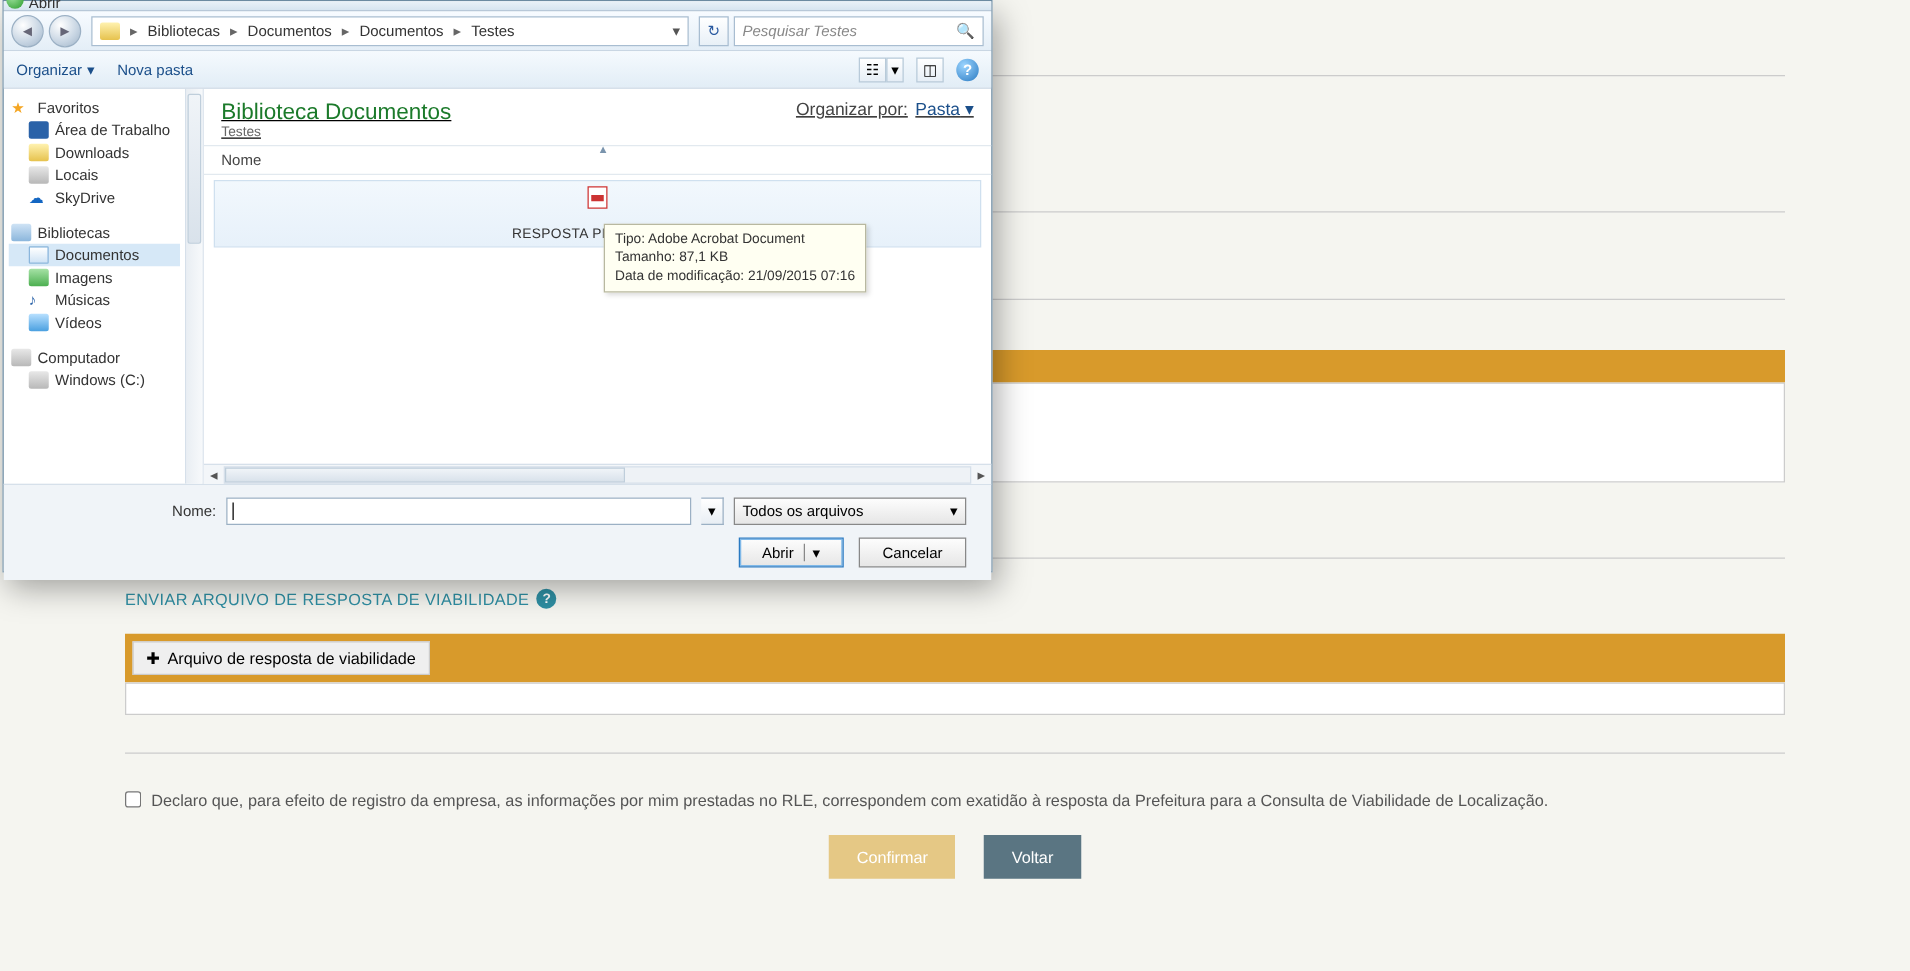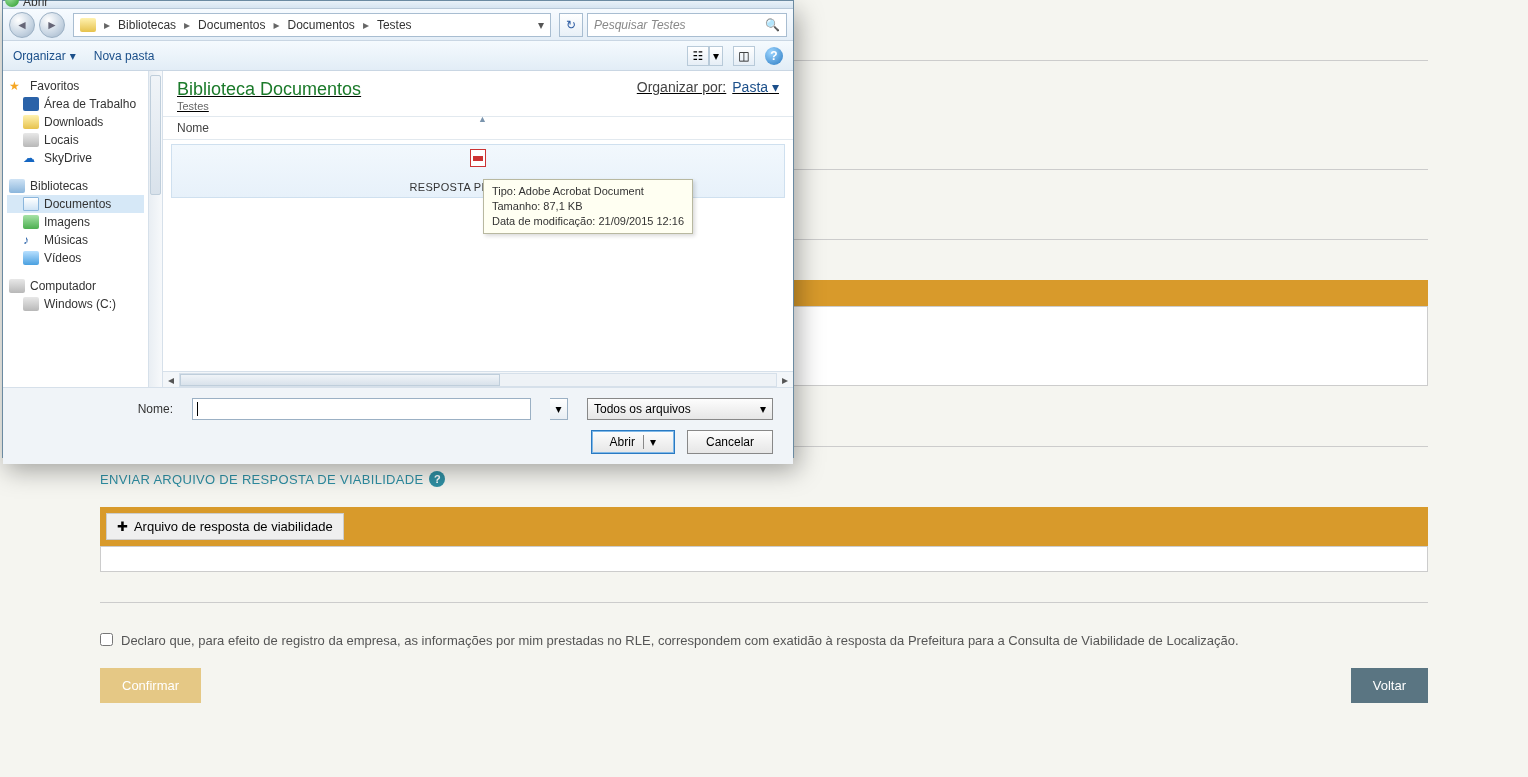--- a/index.html
+++ b/index.html
@@ -10,21 +10,21 @@
 .content-wrap { margin: 0 auto; padding: 0 100px; }
 .orange-bar { background: #d89a2b; color: #fff; padding: 6px 12px; font-size: 13px; }
 .white-box { background: #fff; border: 1px solid #ccc; height: 80px; margin-top: -1px; }
 .section-title { color: #2f8fa3; font-size: 13px; letter-spacing: .3px; margin-bottom: 8px; display: flex; align-items: center; gap: 6px; }
 .help-icon { display: inline-flex; width: 16px; height: 16px; border-radius: 50%; background: #2f8fa3; color: #fff; align-items: center; justify-content: center; font-size: 11px; font-weight: bold; }
 .warn-text { color: #8b2a2a; font-size: 13px; margin-top: 6px; }
 .upload-bar { background: #d89a2b; padding: 6px; margin-top: 20px; }
 .upload-btn { background: #efefef; border: 1px solid #ccc; padding: 5px 10px; font-size: 13px; display: inline-flex; align-items: center; gap: 6px; cursor: pointer; }
 .upload-list { background: #fff; border: 1px solid #ccc; height: 26px; }
 .decl-check { display: flex; align-items: flex-start; gap: 8px; font-size: 13px; color: #555; margin-top: 10px; }
-.footer-btns { display: flex; justify-content: space-between; gap: 23px; padding: 20px 0; }
+.footer-btns { display: flex; justify-content: center; gap: 23px; padding: 20px 0; }
 .btn { padding: 10px 22px; font-size: 13px; border: none; color: #fff; cursor: pointer; }
 .btn-confirm { background: #e5c885; }
 .btn-back { background: #5a7582; }
 
 
 .dialog { position: absolute; top: 0; left: 2px; width: 792px; height: 458px; background: #fff; border: 1px solid #6b8aa1; box-shadow: 4px 12px 24px rgba(0,0,0,.35); font-size: 12px; }
 .dialog-titlebar { height: 8px; background: linear-gradient(#e9f1f8,#d6e4f0); border-bottom: 1px solid #b8c8d8; display: flex; align-items: center; padding: 0 6px; position: relative; overflow: visible; }
 .dialog-titlebar .title-text { color: #333; font-size: 12px; position: absolute; top: -6px; left: 20px; }
 .dialog-titlebar .title-icon { width: 14px; height: 14px; border-radius: 50%; background: radial-gradient(circle at 35% 35%, #9be09b, #2a9b2a); position: absolute; top: -8px; left: 2px; }
 .close-btn { position: absolute; right: 0; top: -10px; width: 42px; height: 14px; background: linear-gradient(#e57373,#c23; ); border-radius: 0 0 3px 3px; }
@@ -82,21 +82,21 @@
 .pdf-icon { width: 16px; height: 18px; background: #fff; border: 1px solid #c33; position: relative; }
 .pdf-icon::after { content:""; position:absolute; left:2px; right:2px; top:6px; height:5px; background:#c33; }
 .file-name { color: #333; font-size: 11px; letter-spacing: .3px; }
 .tooltip { position: absolute; left: 320px; top: 108px; background: #fffff2; border: 1px solid #b8b8a0; padding: 4px 8px; font-size: 11px; color: #333; box-shadow: 2px 2px 4px rgba(0,0,0,.15); line-height: 1.35; }
 .hscroll { height: 16px; border-top: 1px solid #d6e0ea; margin-top: auto; display: flex; align-items: center; background: #f3f6f9; }
 .hscroll .arrow { width: 16px; text-align: center; color: #555; cursor: pointer; }
 .hscroll .track { flex: 1; height: 14px; background: #eef2f6; border: 1px solid #d6e0ea; position: relative; }
 .hscroll .thumb { position: absolute; left: 0; top: 0; bottom: 0; width: 320px; background: linear-gradient(#f0f4f8,#d9e2eb); border: 1px solid #bfcedb; }
 
 .bottom-area { padding: 10px 20px; background: #f0f4f8; border-top: 1px solid #d6e0ea; }
-.name-row { display: flex; align-items: center; gap: 19px; margin-bottom: 10px; }
+.name-row { display: flex; align-items: center; gap: 8px; margin-bottom: 10px; }
 .name-row label { color: #333; width: 150px; text-align: right; }
 .name-input { flex: 1; height: 22px; border: 1px solid #9bb0c4; background: #fff; padding: 0 4px; display:flex; align-items:center; }
 .name-input .caret { width:1px; height:14px; background:#000; animation: blink 1s infinite; }
 @keyframes blink { 50% { opacity:0; } }
 .name-drop { width: 18px; height: 22px; border: 1px solid #9bb0c4; border-left: none; background: linear-gradient(#fff,#e8eef4); display: flex; align-items: center; justify-content: center; cursor: pointer; }
 .filter-sel { width: 186px; height: 22px; border: 1px solid #888; background: linear-gradient(#fdfdfd,#e6e6e6); display: flex; align-items: center; padding: 0 6px; cursor: pointer; }
 .filter-sel .dd { margin-left: auto; }
 .btn-row { display: flex; justify-content: flex-end; gap: 12px; padding-right: 0; }
 .win-btn { height: 24px; padding: 0 18px; border: 1px solid #888; background: linear-gradient(#fdfdfd,#e6e6e6); cursor: pointer; display: flex; align-items: center; }
 .win-btn.primary { border: 1px solid #2a7ac2; box-shadow: 0 0 0 1px #7fb8e8 inset; }
@@ -271,21 +271,21 @@
         <span class="col-sort">▲</span>
       </div>
       <div class="file-row">
         <span class="pdf-icon"></span>
         <span class="file-name">RESPOSTA PREFEITURA</span>
       </div>
 
       <div class="tooltip">
         <div>Tipo: Adobe Acrobat Document</div>
         <div>Tamanho: 87,1 KB</div>
-        <div>Data de modificação: 21/09/2015 12:16</div>
+        <div>Data de modificação: 21/09/2015 07:16</div>
       </div>
 
       <div class="hscroll">
         <span class="arrow">◂</span>
         <div class="track">
             <div class="thumb"></div>
           </div>
         <span class="arrow">▸</span>
       </div>
     </div>

